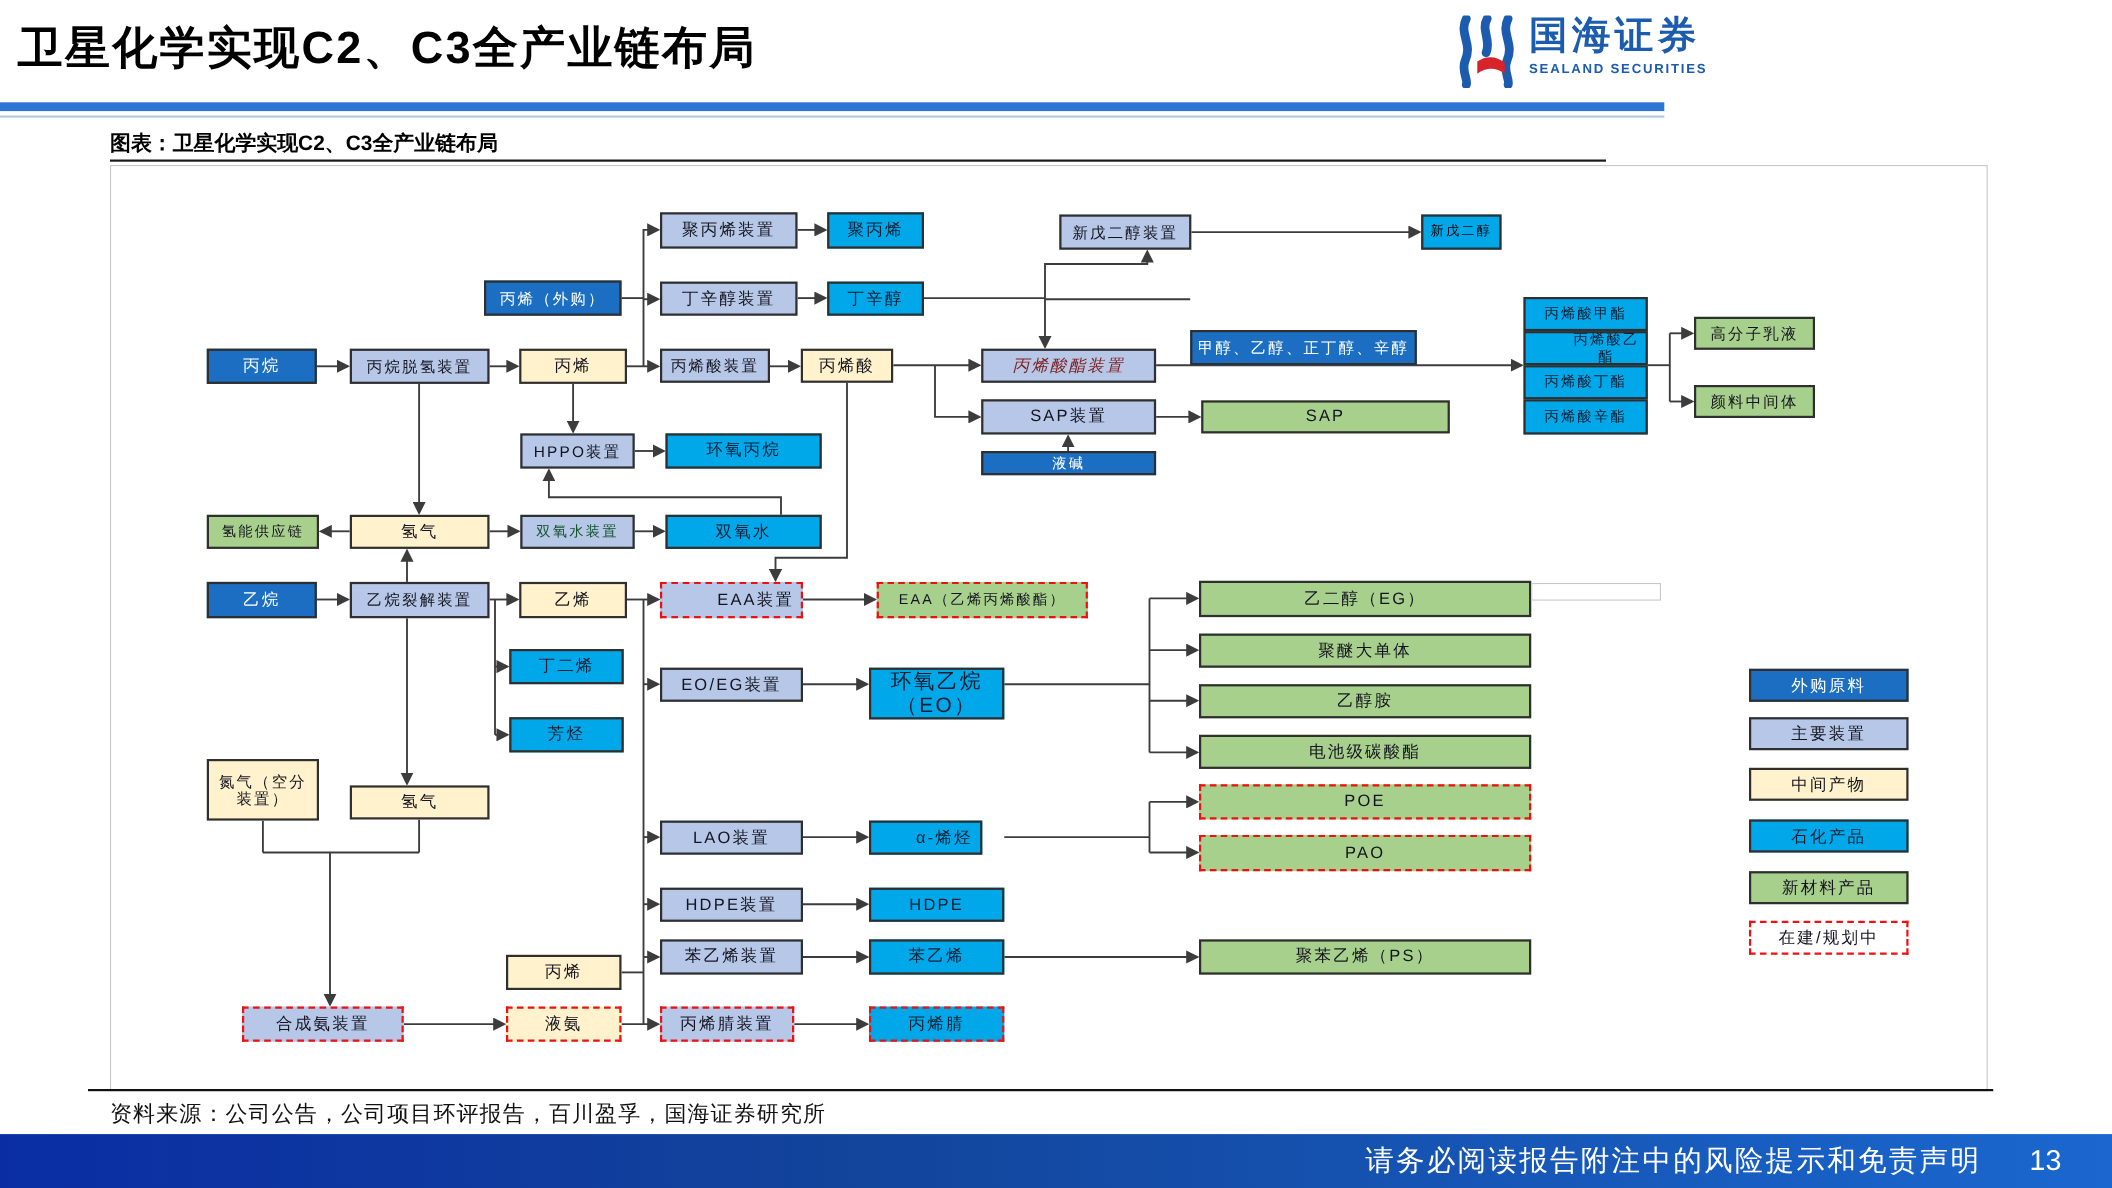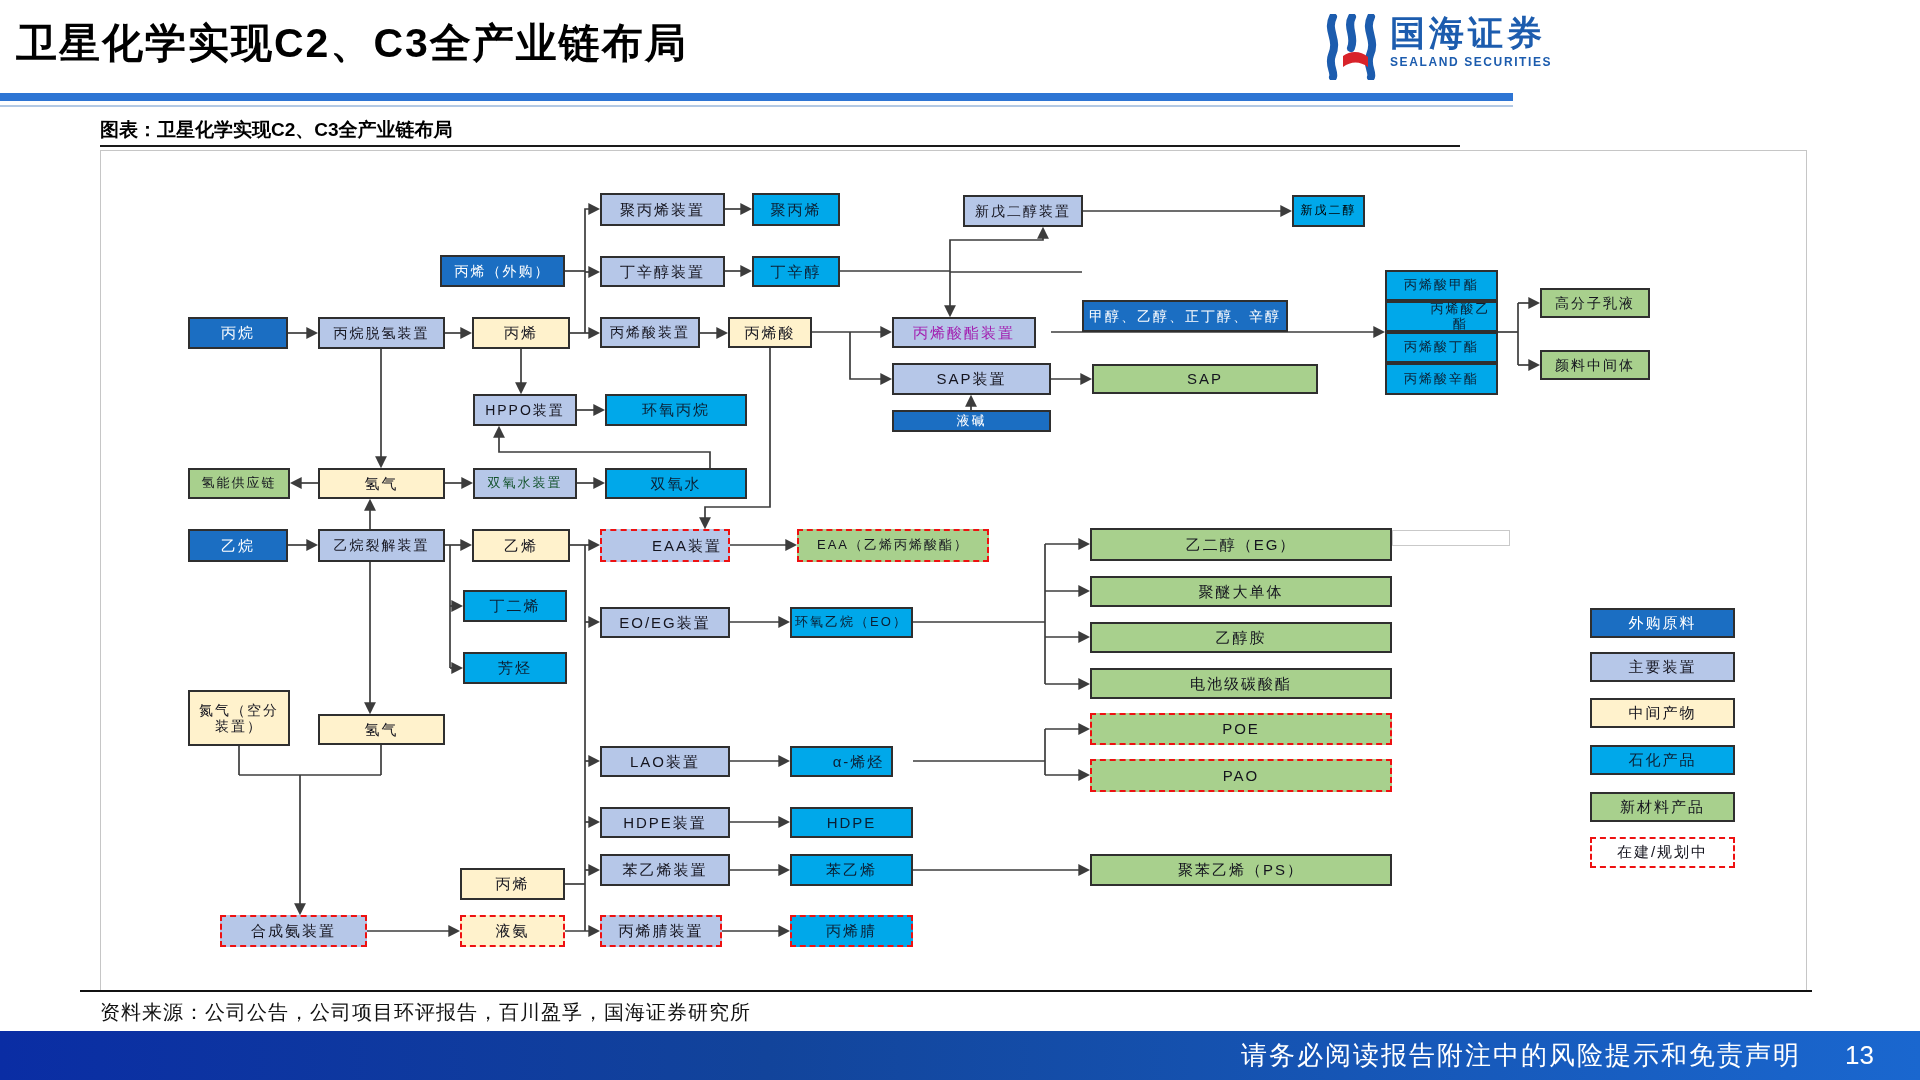--- a/index.html
+++ b/index.html
@@ -135,21 +135,21 @@
       <polyline points="367,931 458,931" fill="none" stroke="#3c3c3c" stroke-width="1.7" marker-end="url(#arr)"></polyline>
       <polyline points="565,931 598,931" fill="none" stroke="#3c3c3c" stroke-width="1.7" marker-end="url(#arr)"></polyline>
     </svg>
 
   <div id="chart">
       <div class="node" style="left: 188px; top: 317px; width: 100px; height: 32px; background: rgb(27, 110, 194); color: rgb(255, 255, 255);">丙烷</div>
       <div class="node" style="left: 318px; top: 317px; width: 127px; height: 32px; background: rgb(182, 199, 232); color: rgb(20, 20, 30); font-size: 14px;">丙烷脱氢装置</div>
       <div class="node" style="left: 472px; top: 317px; width: 98px; height: 32px; background: rgb(255, 242, 204); color: rgb(20, 20, 30);">丙烯</div>
       <div class="node" style="left: 600px; top: 317px; width: 100px; height: 31px; background: rgb(182, 199, 232); color: rgb(20, 20, 30); font-size: 14px;">丙烯酸装置</div>
       <div class="node" style="left: 728px; top: 317px; width: 84px; height: 31px; background: rgb(255, 242, 204); color: rgb(20, 20, 30);">丙烯酸</div>
-      <div class="node" style="left: 892px; top: 317px; width: 144px; height: 31px; background: rgb(182, 199, 232); color: #a21caf;">丙烯酸酯装置</div>
+      <div class="node" style="left: 892px; top: 317px; width: 159px; height: 31px; background: rgb(182, 199, 232); color: #7f1d1d; font-style: italic;">丙烯酸酯装置</div>
       <div class="node" style="left: 1385px; top: 270px; width: 113px; height: 31px; background: rgb(0, 168, 234); color: rgb(11, 31, 51); font-size: 13px;">丙烯酸甲酯</div>
       <div class="node" style="left: 1385px; top: 301px; width: 113px; height: 31px; background: rgb(0, 168, 234); color: rgb(11, 31, 51); font-size: 13px; padding-left: 40px;">丙烯酸乙酯</div>
       <div class="node" style="left: 1385px; top: 332px; width: 113px; height: 31px; background: rgb(0, 168, 234); color: rgb(11, 31, 51); font-size: 13px;">丙烯酸丁酯</div>
       <div class="node" style="left: 1385px; top: 363px; width: 113px; height: 32px; background: rgb(0, 168, 234); color: rgb(11, 31, 51); font-size: 13px;">丙烯酸辛酯</div>
       <div class="node" style="left: 1540px; top: 288px; width: 110px; height: 30px; background: rgb(168, 208, 141); color: rgb(20, 20, 30); font-size: 14px;">高分子乳液</div>
       <div class="node" style="left: 1540px; top: 350px; width: 110px; height: 30px; background: rgb(168, 208, 141); color: rgb(20, 20, 30); font-size: 14px;">颜料中间体</div>
       <div class="node" style="left: 600px; top: 193px; width: 125px; height: 33px; background: rgb(182, 199, 232); color: rgb(20, 20, 30);">聚丙烯装置</div>
       <div class="node" style="left: 752px; top: 193px; width: 88px; height: 33px; background: rgb(0, 168, 234); color: rgb(11, 31, 51);">聚丙烯</div>
       <div class="node" style="left: 440px; top: 255px; width: 125px; height: 32px; background: rgb(27, 110, 194); color: rgb(255, 255, 255); font-size: 14px;">丙烯（外购）</div>
       <div class="node" style="left: 600px; top: 256px; width: 125px; height: 31px; background: rgb(182, 199, 232); color: rgb(20, 20, 30);">丁辛醇装置</div>
@@ -167,21 +167,21 @@
       <div class="node" style="left: 473px; top: 468px; width: 104px; height: 31px; background: rgb(182, 199, 232); color: #14532d; font-size: 13px;">双氧水装置</div>
       <div class="node" style="left: 605px; top: 468px; width: 142px; height: 31px; background: rgb(0, 168, 234); color: rgb(11, 31, 51);">双氧水</div>
       <div class="node" style="left: 188px; top: 529px; width: 100px; height: 33px; background: rgb(27, 110, 194); color: rgb(255, 255, 255);">乙烷</div>
       <div class="node" style="left: 318px; top: 529px; width: 127px; height: 33px; background: rgb(182, 199, 232); color: rgb(20, 20, 30); font-size: 14px;">乙烷裂解装置</div>
       <div class="node" style="left: 472px; top: 529px; width: 98px; height: 33px; background: rgb(255, 242, 204); color: rgb(20, 20, 30);">乙烯</div>
       <div class="node planned" style="left: 600px; top: 529px; width: 130px; height: 33px; background: rgb(182, 199, 232); color: rgb(20, 20, 30); padding-left: 46px;">EAA装置</div>
       <div class="node planned" style="left: 797px; top: 529px; width: 192px; height: 33px; background: rgb(168, 208, 141); color: rgb(20, 20, 30); font-size: 13px;">EAA（乙烯丙烯酸酯）</div>
       <div class="node" style="left: 463px; top: 590px; width: 104px; height: 32px; background: rgb(0, 168, 234); color: rgb(11, 31, 51);">丁二烯</div>
       <div class="node" style="left: 463px; top: 652px; width: 104px; height: 32px; background: rgb(0, 168, 234); color: rgb(11, 31, 51);">芳烃</div>
       <div class="node" style="left: 600px; top: 607px; width: 130px; height: 31px; background: rgb(182, 199, 232); color: rgb(20, 20, 30);">EO/EG装置</div>
-      <div class="node" style="left: 790px; top: 607px; width: 123px; height: 31px; background: rgb(0, 168, 234); color: rgb(11, 31, 51); font-size: 13px;">环氧乙烷（EO）</div>
+      <div class="node" style="left: 790px; top: 607px; width: 123px; height: 47px; background: rgb(0, 168, 234); color: rgb(11, 31, 51); font-size: 19px;">环氧乙烷（EO）</div>
       <div class="node" style="left: 1090px; top: 528px; width: 302px; height: 33px; background: rgb(168, 208, 141); color: rgb(20, 20, 30);">乙二醇（EG）</div>
       <div class="node" style="left: 1090px; top: 576px; width: 302px; height: 31px; background: rgb(168, 208, 141); color: rgb(20, 20, 30);">聚醚大单体</div>
       <div class="node" style="left: 1090px; top: 622px; width: 302px; height: 31px; background: rgb(168, 208, 141); color: rgb(20, 20, 30);">乙醇胺</div>
       <div class="node planned" style="left: 1090px; top: 713px; width: 302px; height: 32px; background: rgb(168, 208, 141); color: rgb(20, 20, 30);">POE</div>
       <div class="node" style="left: 1090px; top: 668px; width: 302px; height: 31px; background: rgb(168, 208, 141); color: rgb(20, 20, 30);">电池级碳酸酯</div>
       <div class="node planned" style="left: 1090px; top: 759px; width: 302px; height: 33px; background: rgb(168, 208, 141); color: rgb(20, 20, 30);">PAO</div>
       <div class="node" style="left: 600px; top: 746px; width: 130px; height: 31px; background: rgb(182, 199, 232); color: rgb(20, 20, 30);">LAO装置</div>
       <div class="node" style="left: 790px; top: 746px; width: 103px; height: 31px; background: rgb(0, 168, 234); color: rgb(11, 31, 51); padding-left: 36px;">α-烯烃</div>
       <div class="node" style="left: 600px; top: 807px; width: 130px; height: 31px; background: rgb(182, 199, 232); color: rgb(20, 20, 30);">HDPE装置</div>
       <div class="node" style="left: 790px; top: 807px; width: 123px; height: 31px; background: rgb(0, 168, 234); color: rgb(11, 31, 51);">HDPE</div>

